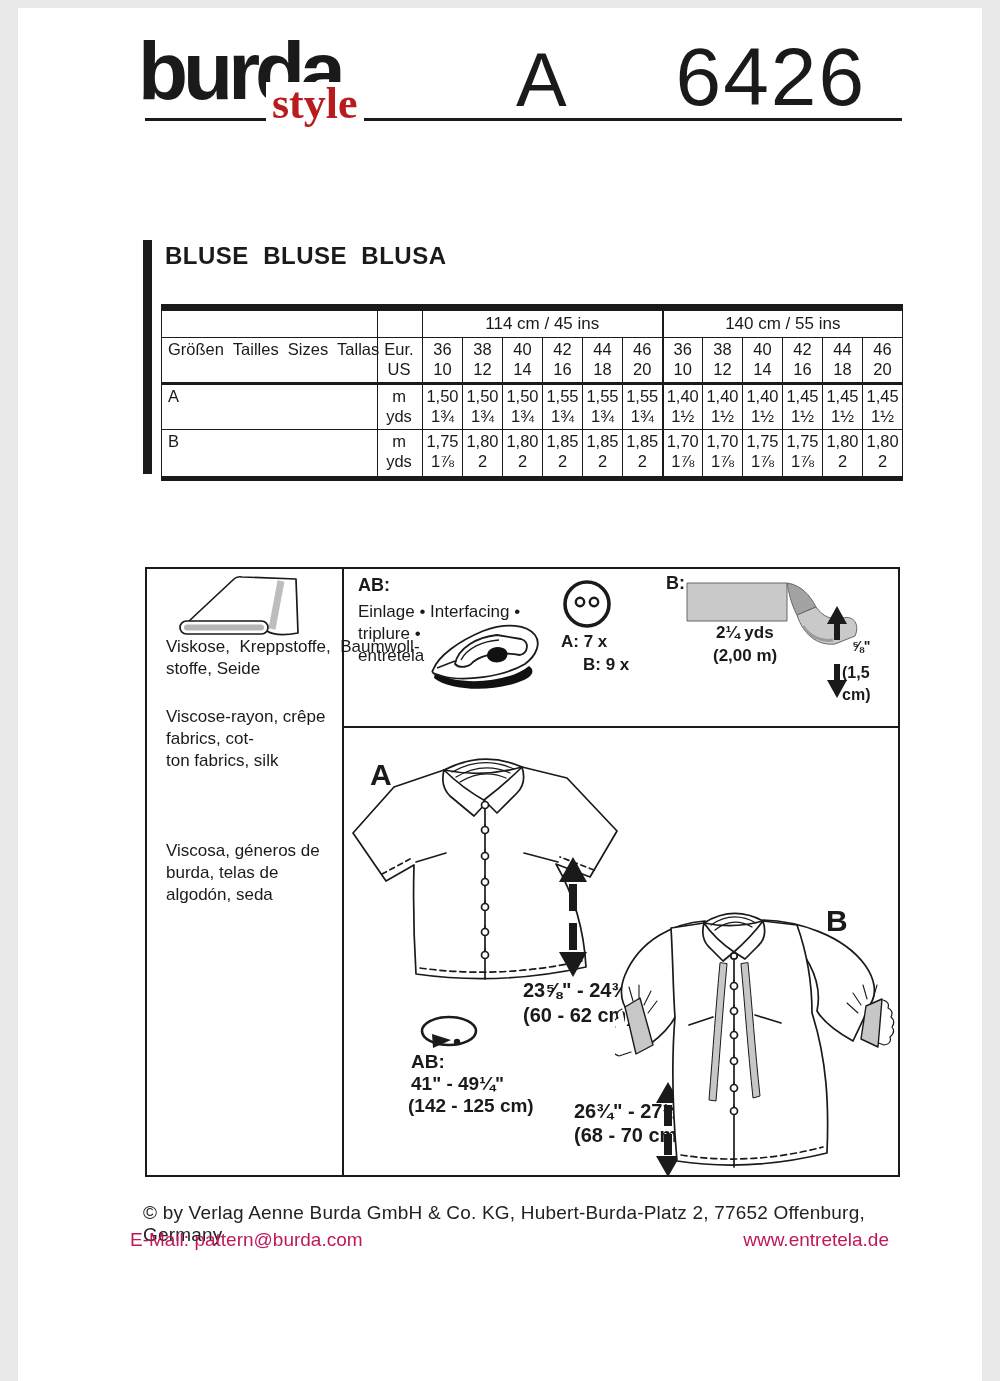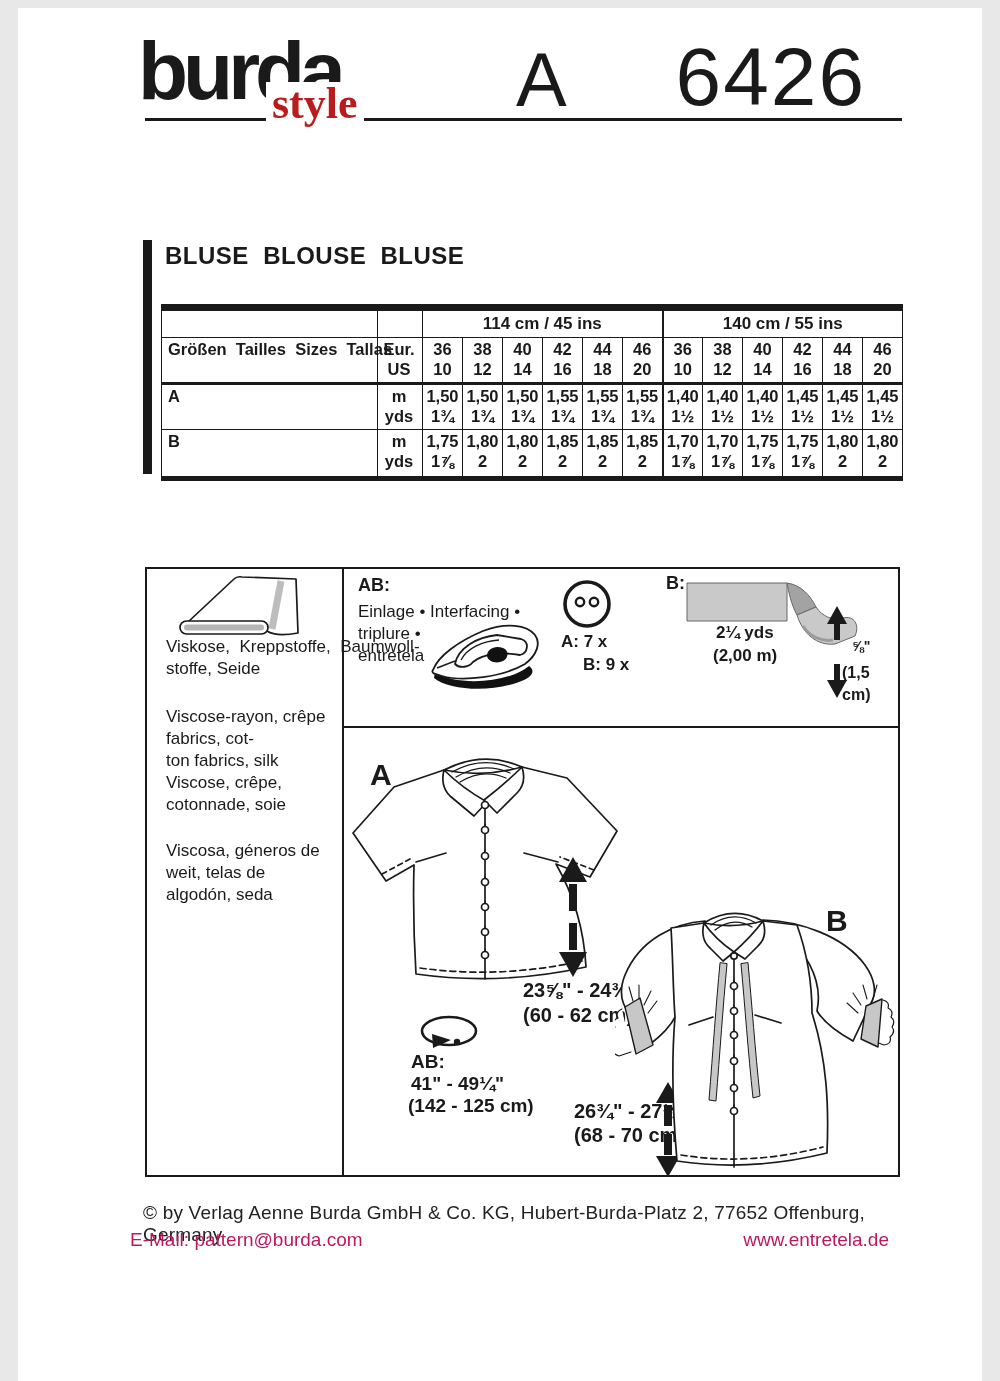--- a/index.html
+++ b/index.html
@@ -19,21 +19,21 @@
 
   
   .title-bar{left:125px;top:232px;width:9px;height:234px;background:#1a1a1a;}
   .title-main{left:147px;top:234px;font-size:24px;font-weight:bold;letter-spacing:0.5px;}
   .title-sub{left:147px;top:266px;font-size:17.5px;}
 
   
   .size-table{left:143px;top:296px;width:741px;border-collapse:collapse;table-layout:fixed;
               border-top:7px solid #1a1a1a;border-bottom:5px solid #1a1a1a;
               border-left:1.5px solid #1a1a1a;border-right:1.5px solid #1a1a1a;
-              font-size:16.5px;font-weight:bold;line-height:20px;border-radius:30px;}
+              font-size:16.5px;font-weight:normal;line-height:20px;border-radius:30px;}
   .size-table td{border:1.5px solid #1a1a1a;padding:1px 2px;vertical-align:top;text-align:center;}
   .size-table tr.hrow1 td{height:24px;vertical-align:middle;font-size:17px;}
   .size-table tr.hrow2 td{height:42px;}
   .size-table tr.arow td{height:42px;}
   .size-table tr.brow td{height:44px;}
   .size-table td.lbl{text-align:left;padding-left:6px;}
   .size-table td.unit{padding-right:4px;}
   .size-table td.gdiv{border-left-width:2.5px;}
   .size-table tr.hrow2 td{border-bottom-width:3px;}
 
@@ -57,21 +57,21 @@
 
 <div class="page">
 
   <div class="abs logo-main">burda</div>
   <div class="abs header-rule"></div>
   <div class="abs logo-sub">style</div>
   <div class="abs view-letter">A</div>
   <div class="abs pattern-number">6426</div>
 
   <div class="abs title-bar"></div>
-  <div class="abs title-main ws-pre">BLUSE  BLOUSE  BLUSE</div>
+  <div class="abs title-main ws-pre">BLUSE  BLUSE  BLUSA</div>
 
   <table class="abs size-table">
     <colgroup>
       <col style="width:216px">
         <col style="width:45px">
       <col style="width:40px">
         <col style="width:40px">
         <col style="width:40px">
         <col style="width:40px">
         <col style="width:40px">
@@ -269,25 +269,22 @@
       <rect x="12" y="51.5" width="80" height="6" rx="3" fill="#b5b5b5"></rect>
     </svg>
     <div class="abs fab" style="left:19px;top:67px;width:172px">
       <div class="ws-pre">Viskose,  Kreppstoffe,  Baumwoll-</div>
         <div>stoffe, Seide</div>
     </div>
     <div class="abs fab" style="left:19px;top:137px;width:172px">
       <div>Viscose-rayon, crêpe fabrics, cot-</div>
         <div>ton fabrics, silk</div>
     </div>
-    <div class="abs fab" style="left:19px;top:203px;width:172px">
-      <div>Viscose, crêpe, cotonnade, soie</div>
-    </div>
     <div class="abs fab" style="left:19px;top:271px;width:172px">
-      <div>Viscosa, géneros de weit, telas de</div>
+      <div>Viscosa, géneros de burda, telas de</div>
         <div>algodón, seda</div>
     </div>
 
     <div class="abs note" style="left:211px;top:5px;font-size:18px">AB:</div>
     <div class="abs fab" style="left:211px;top:32px;width:200px">
       <div>Einlage • Interfacing • triplure •</div>
         <div>entretela</div>
     </div>
     <svg class="abs" style="left:278px;top:43px" width="120" height="88" viewBox="0 0 120 88">
       <path d="M10,60 C30,74 82,72 104,54 C110,58 108,64 99,68 C70,81 25,79 9,66 Z" fill="#111"></path>

